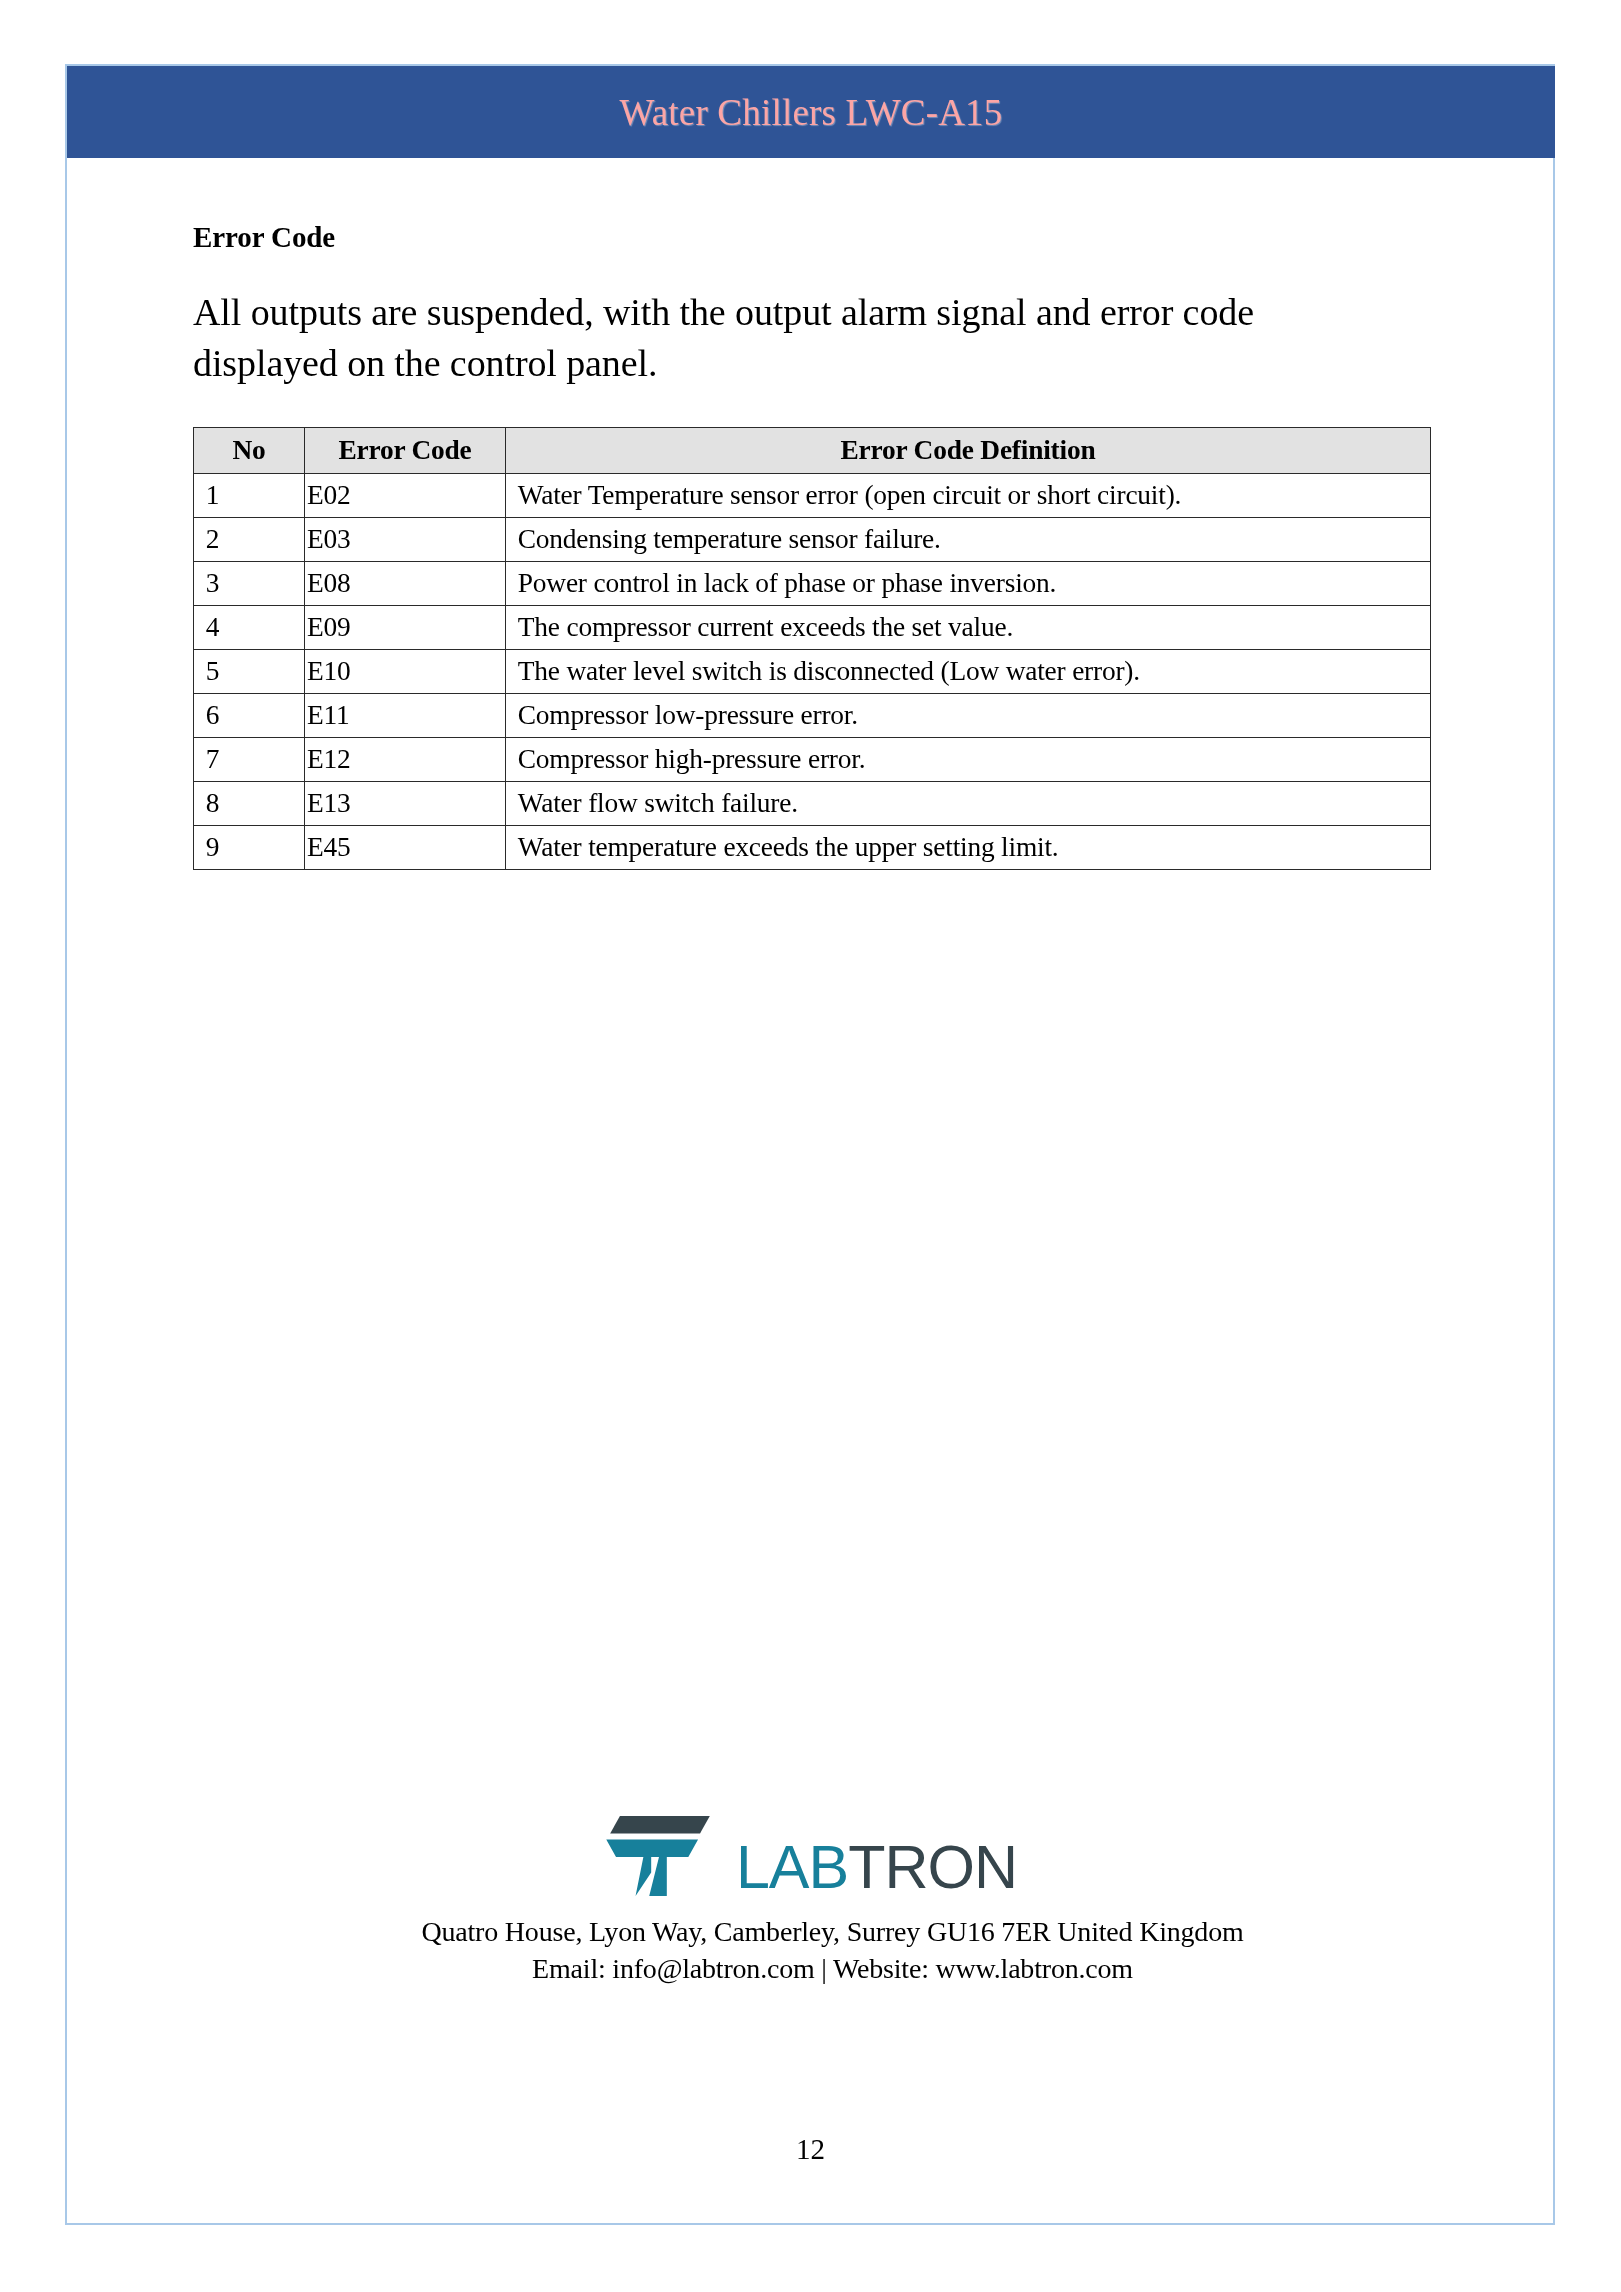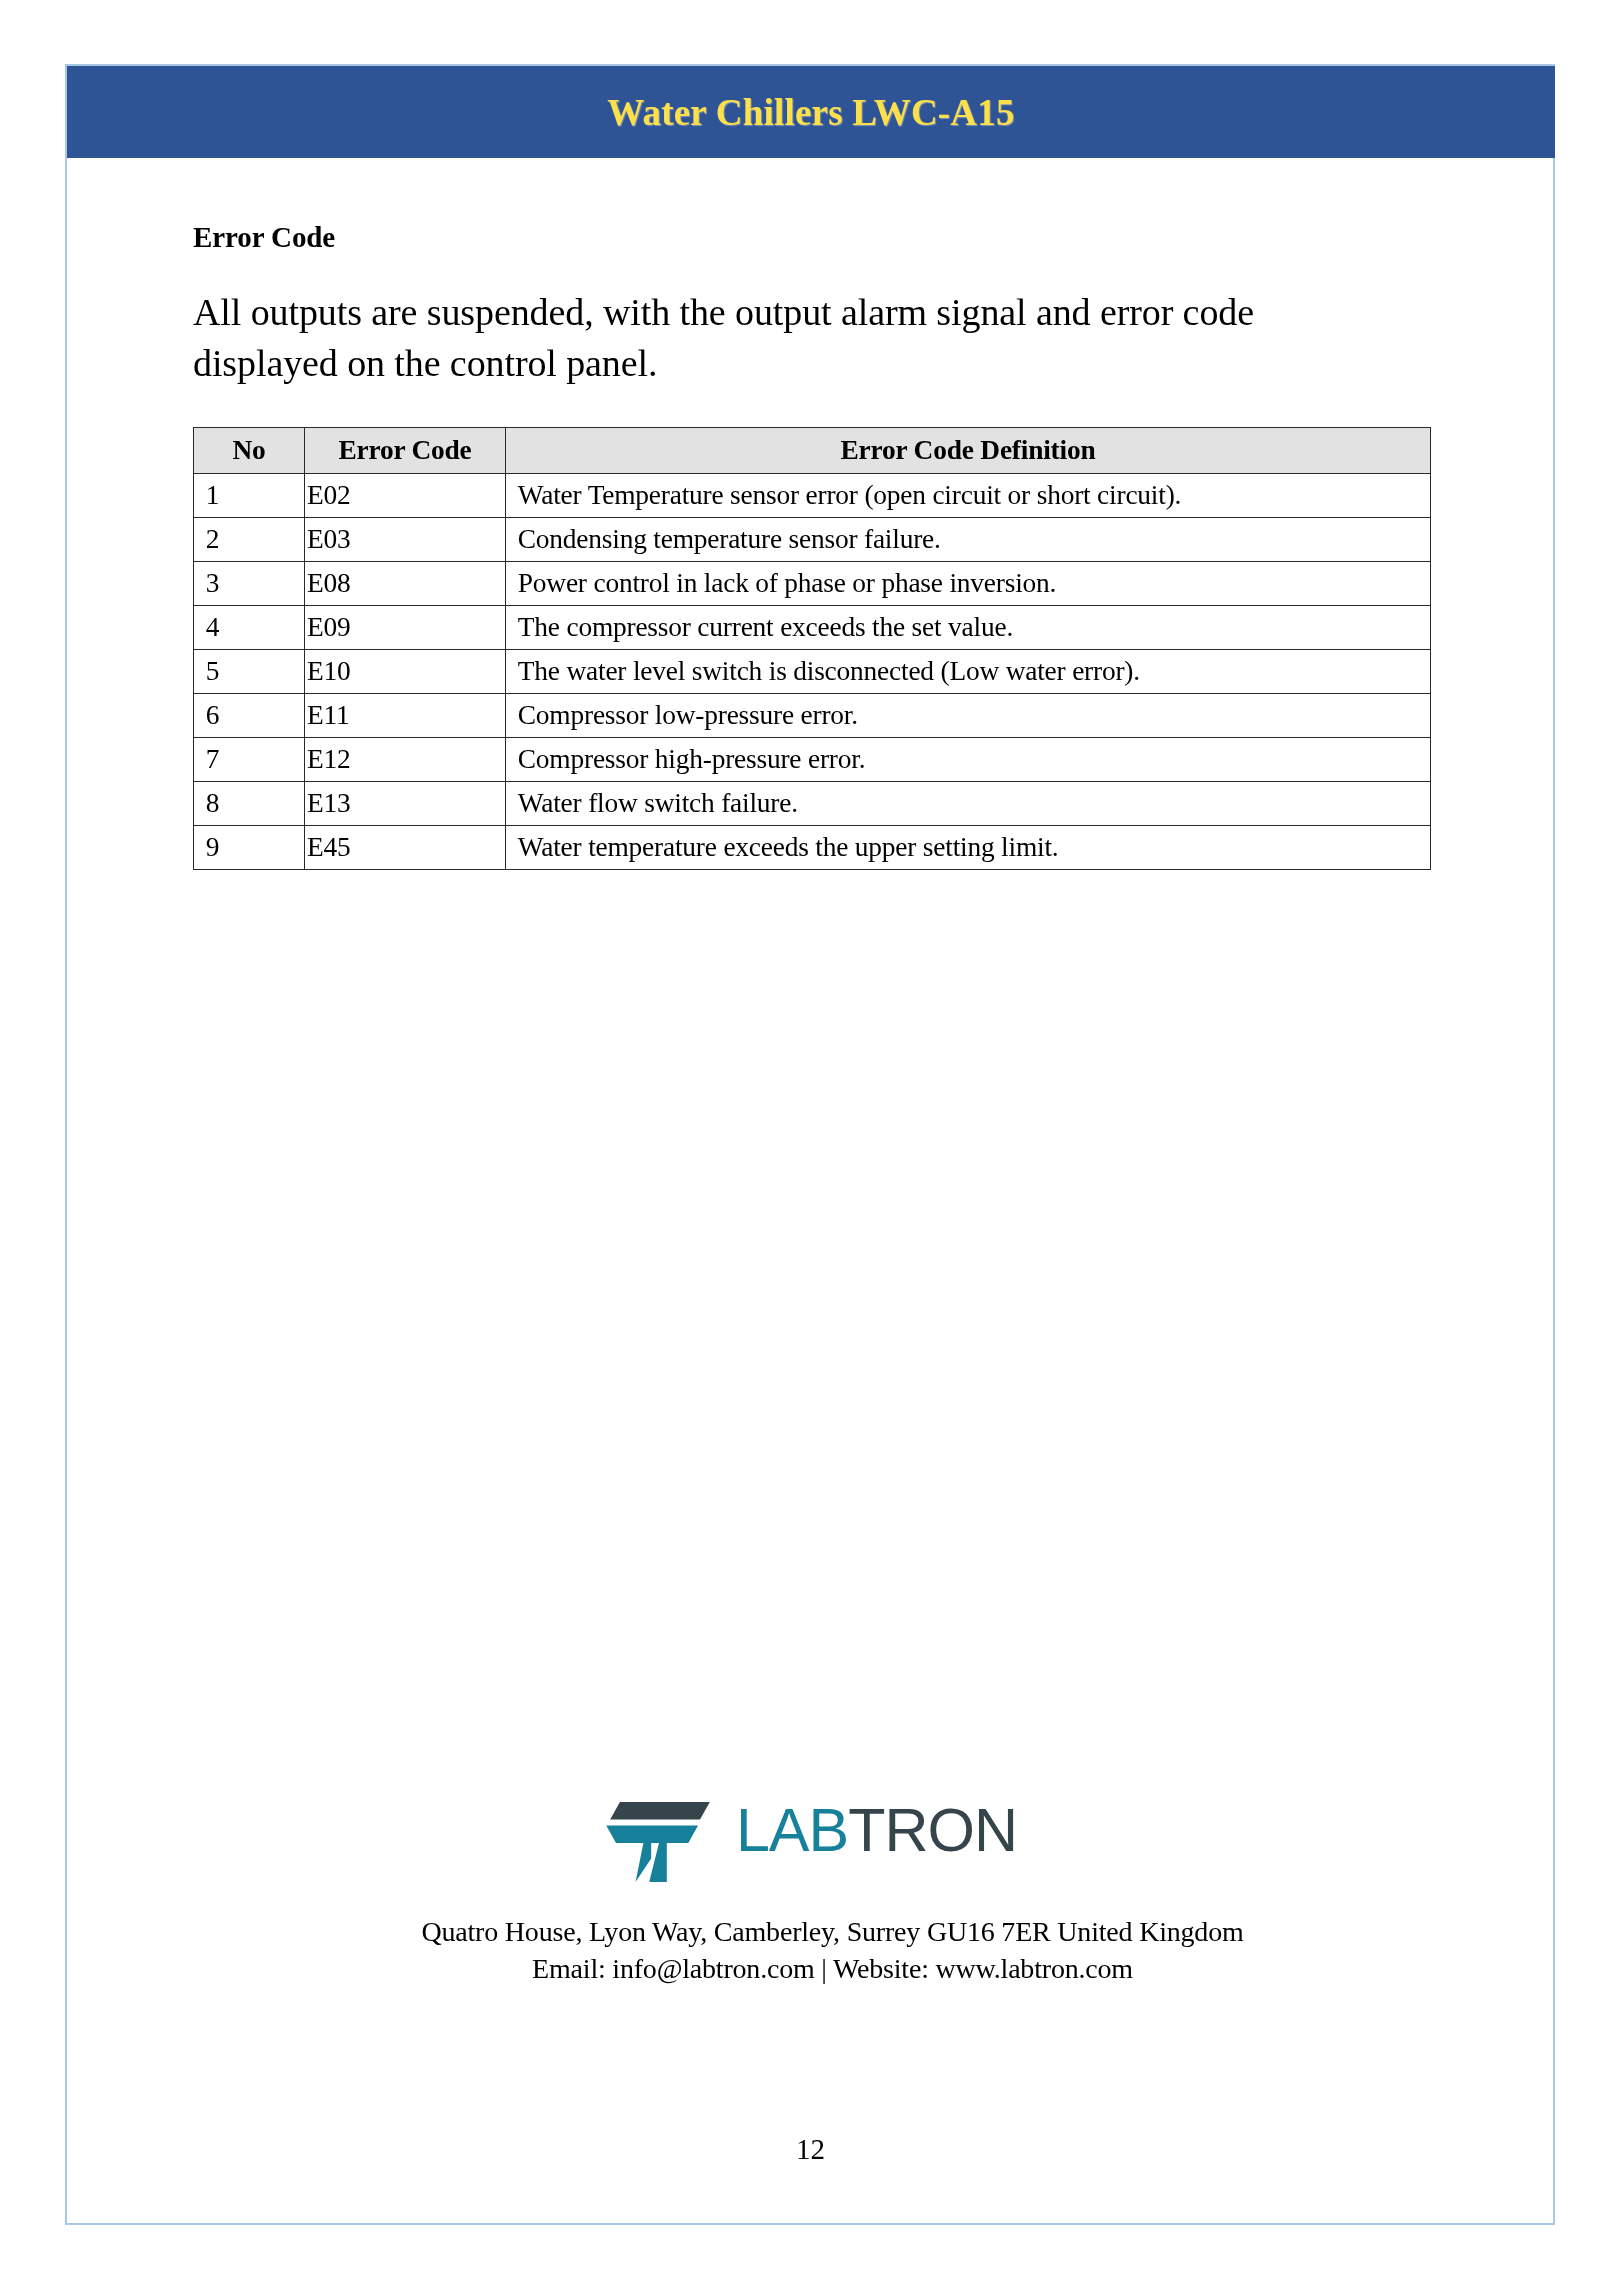--- a/index.html
+++ b/index.html
@@ -42,23 +42,23 @@
     top: 66px;
     width: 1488px;
     height: 92px;
     background: #2F5496;
     display: flex;
     align-items: center;
     justify-content: center;
     box-sizing: border-box;
   }
   #header-title {
-    color: #fde047;
+    color: #fca5a5;
     font-size: 37px;
-    font-weight: bold;
+    font-weight: normal;
     font-family: "Liberation Serif", "DejaVu Serif", serif;
     letter-spacing: 0.2px;
     text-shadow: 1px 1px 1px rgba(255,255,255,0.35);
     white-space: nowrap;
   }
 
   
   #content {
     position: absolute;
     left: 193px;
@@ -124,21 +124,21 @@
   
   #footer-block {
     position: absolute;
     left: 0;
     top: 1800px;
     width: 1621px;
     text-align: center;
   }
   #logo-row {
     display: flex;
-    align-items: flex-start;
+    align-items: flex-end;
     justify-content: center;
     gap: 22px;
     height: 98px;
   }
   #logo-mark {
     display: block;
   }
   #logo-wordmark {
     font-family: "Liberation Sans", "DejaVu Sans", sans-serif;
     font-size: 61px;

